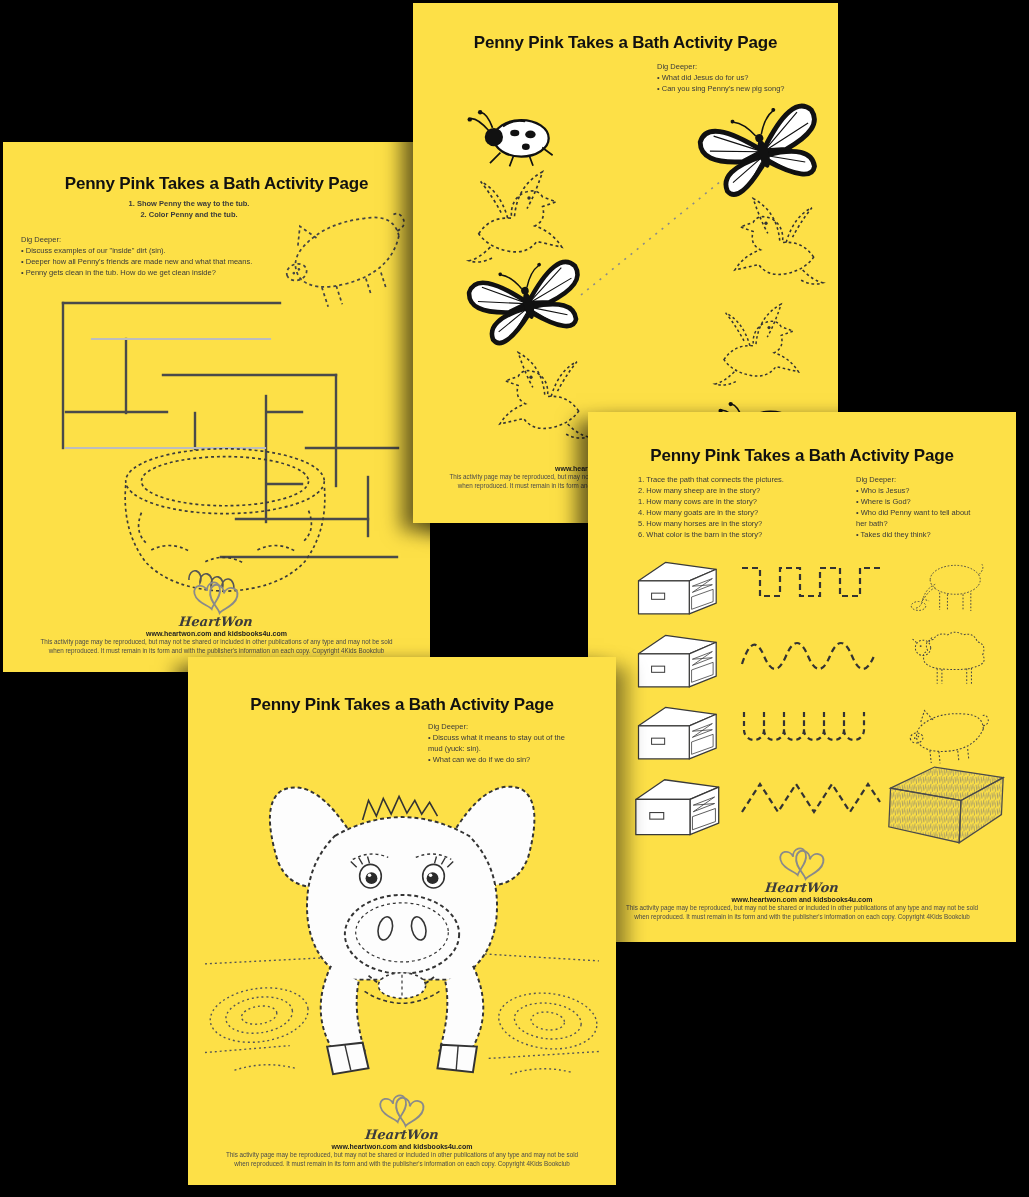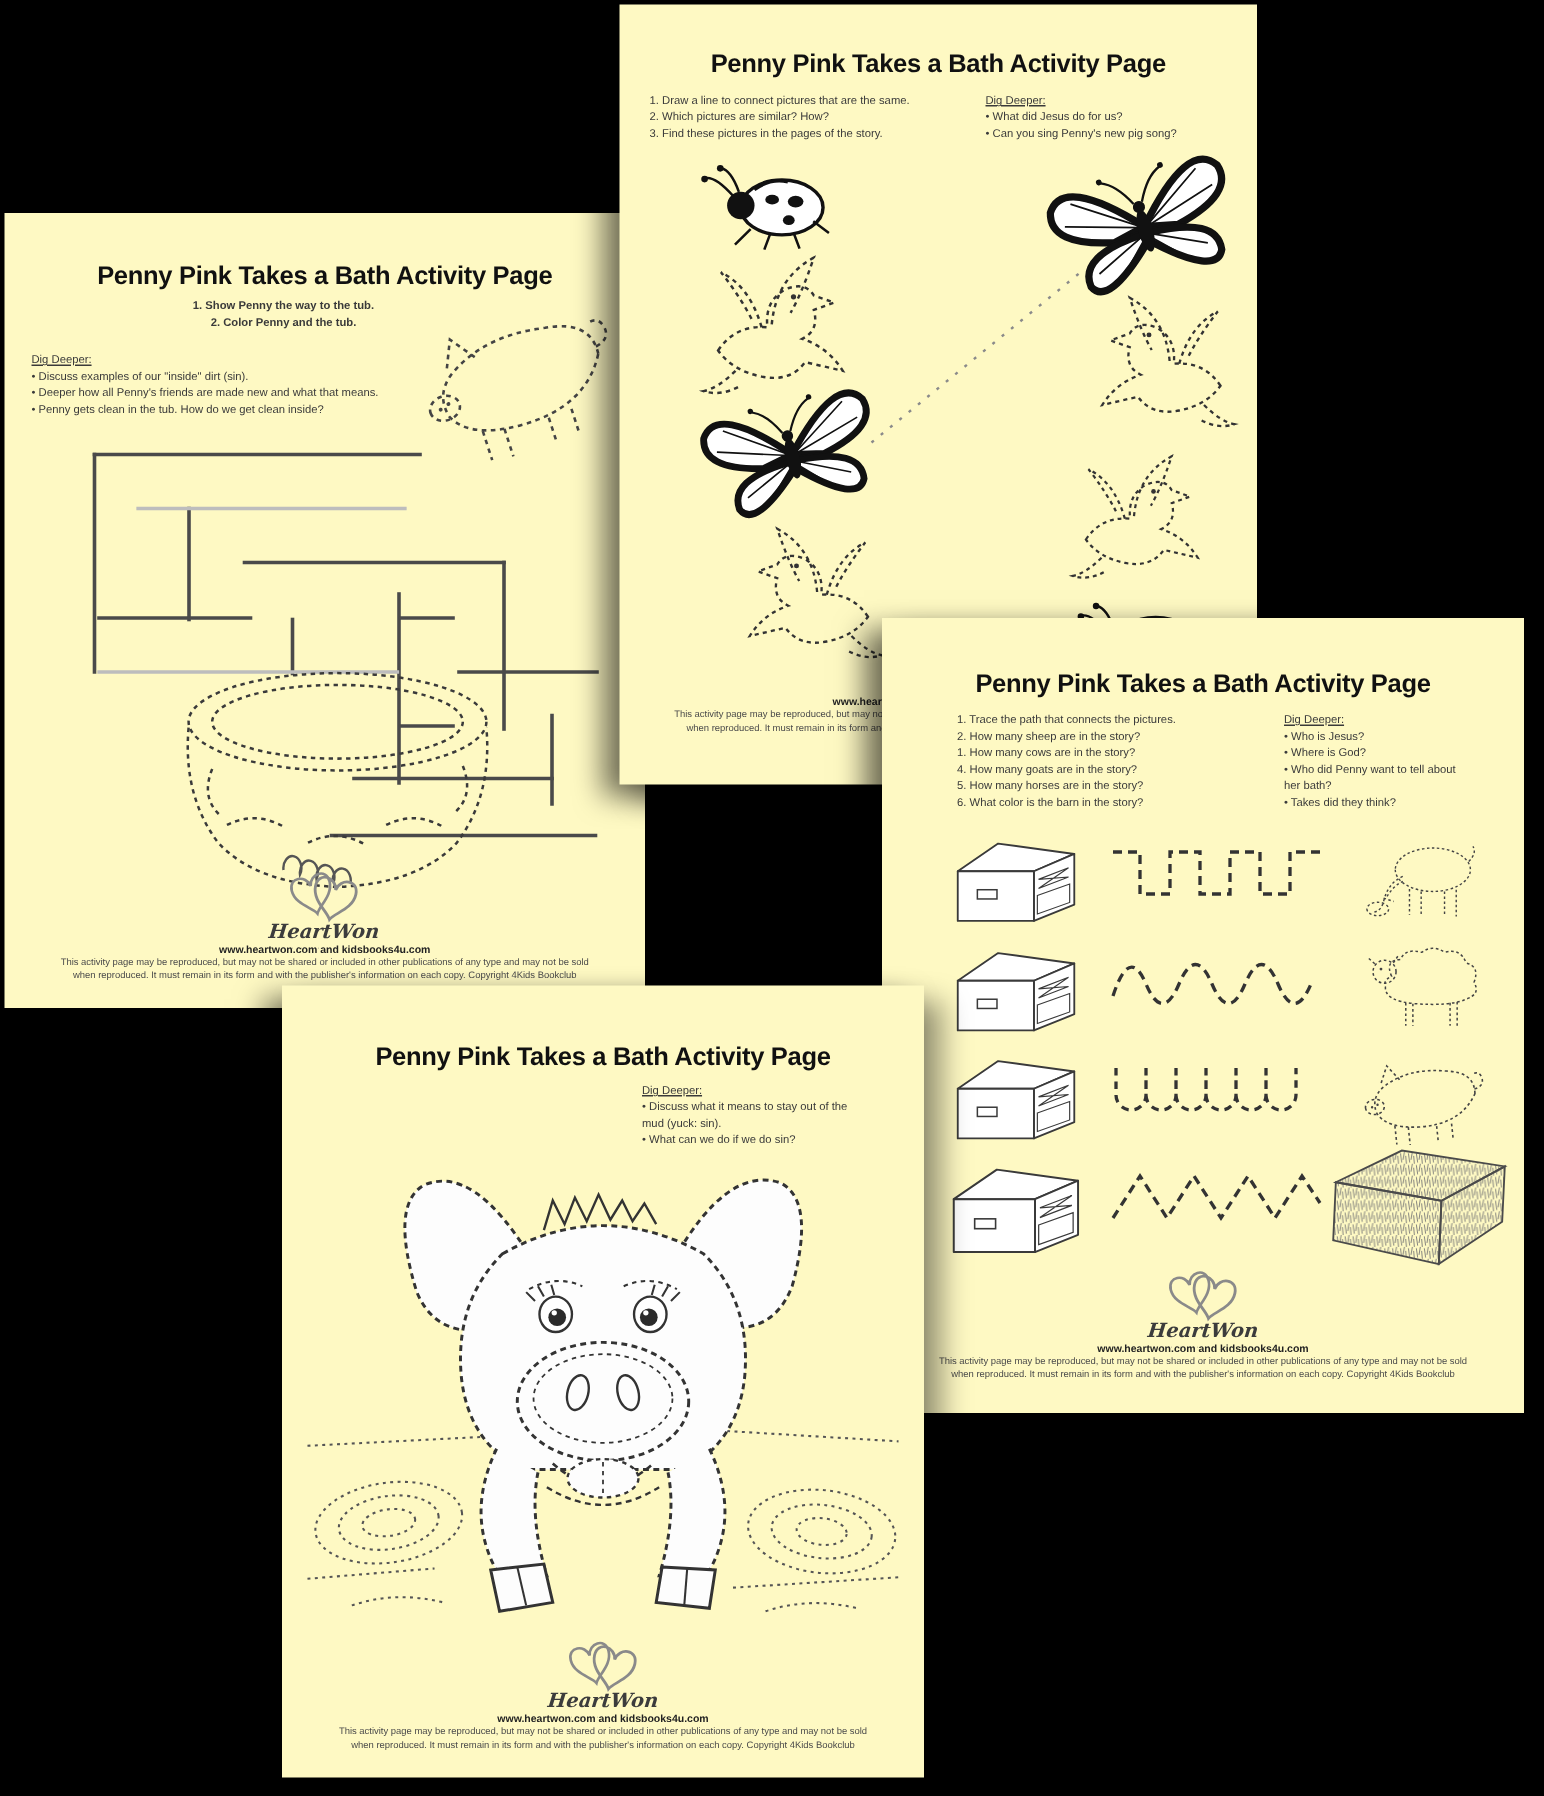--- a/index.html
+++ b/index.html
@@ -1,23 +1,23 @@
 <!DOCTYPE html>
 <html><head>
 <meta charset="utf-8">
 <style>
   html,body{margin:0;padding:0;background:#000;width:1029px;height:1197px;overflow:hidden;}
   #stage{position:relative;width:1029px;height:1197px;background:#000;font-family:"Liberation Sans",sans-serif;}
-  .page{position:absolute;background:#fef9c3;color:#222;
+  .page{position:absolute;background:#fde047;color:#222;
         box-shadow:-12px 8px 18px rgba(0,0,0,.55), 12px 10px 18px rgba(0,0,0,.4);}
   .ptitle{position:absolute;left:0;right:0;text-align:center;font-weight:bold;font-size:17px;
           letter-spacing:-0.2px;color:#111;font-family:"Liberation Sans",sans-serif;}
   .smallcol{position:absolute;font-size:7.5px;line-height:11px;color:#3a3a3a;}
   .steps div{white-space:nowrap;}
-  .diglabel{margin-bottom:0px;text-decoration:underline;}
+  .diglabel{margin-bottom:0px;}
   .gfx{position:absolute;}
   .footer{position:absolute;left:0;right:0;text-align:center;}
   .furl{font-size:7px;font-weight:bold;color:#222;margin-bottom:1px;}
   .fline{font-size:6.3px;line-height:8.6px;color:#4a4a4a;}
   .logoblock{position:absolute;text-align:center;width:120px;}
   .logoname{font-family:"DejaVu Serif",serif;font-style:italic;font-weight:bold;
             font-size:13px;color:#3c3c3c;margin-top:-4px;transform:skewX(-6deg);}
   .logotag{font-size:4.5px;letter-spacing:1.5px;color:#777;margin-top:0px;}
   svg{display:block;}
 </style>
@@ -213,25 +213,20 @@
   </div>
   <div class="footer" style="top:488px;">
     <div class="furl">www.heartwon.com and kidsbooks4u.com</div>
     <div class="fline">This activity page may be reproduced, but may not be shared or included in other publications of any type and may not be sold</div>
     <div class="fline">when reproduced. It must remain in its form and with the publisher's information on each copy. Copyright 4Kids Bookclub</div>
   </div>
 </div>
 
 <div class="page" id="pageA" style="left:413px;top:3px;width:425px;height:520px;z-index:2;">
   <div class="ptitle" style="top:30px;">Penny Pink Takes a Bath Activity Page</div>
-  <div class="smallcol steps" style="left:20px;top:58px;width:220px;">
-    <div>1. Draw a line to connect pictures that are the same.</div>
-    <div>2. Which pictures are similar? How?</div>
-    <div>3. Find these pictures in the pages of the story.</div>
-  </div>
   <div class="smallcol" style="left:244px;top:58px;width:170px;">
     <div class="diglabel">Dig Deeper:</div>
     <div>• What did Jesus do for us?</div>
     <div>• Can you sing Penny's new pig song?</div>
   </div>
 
   <svg class="gfx" style="left:46px;top:104px;" width="105" height="62" viewBox="0 0 150 95">
         <use href="#sym-ladybug"></use>
       </svg>
   <svg class="gfx" style="left:47px;top:163px;" width="138" height="116" viewBox="0 0 140 120">

